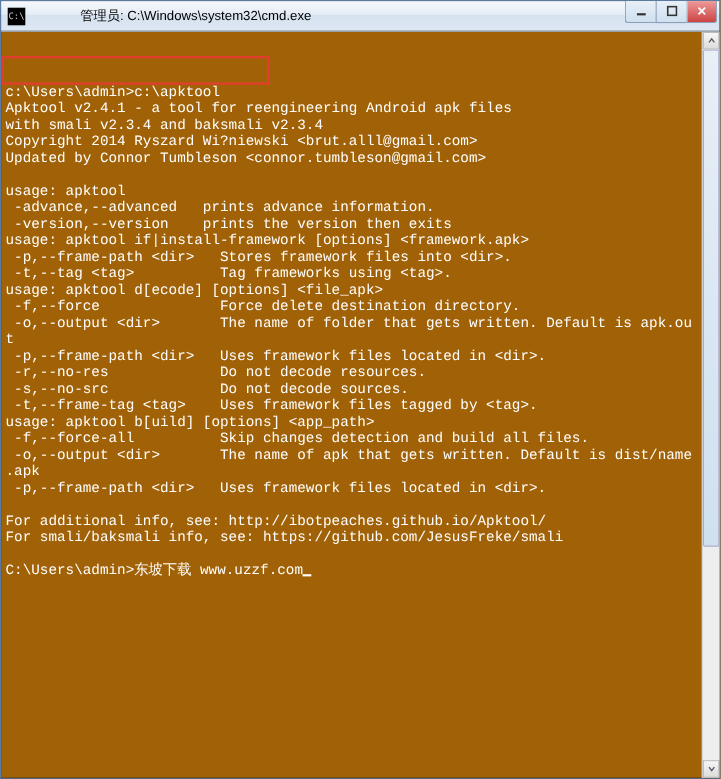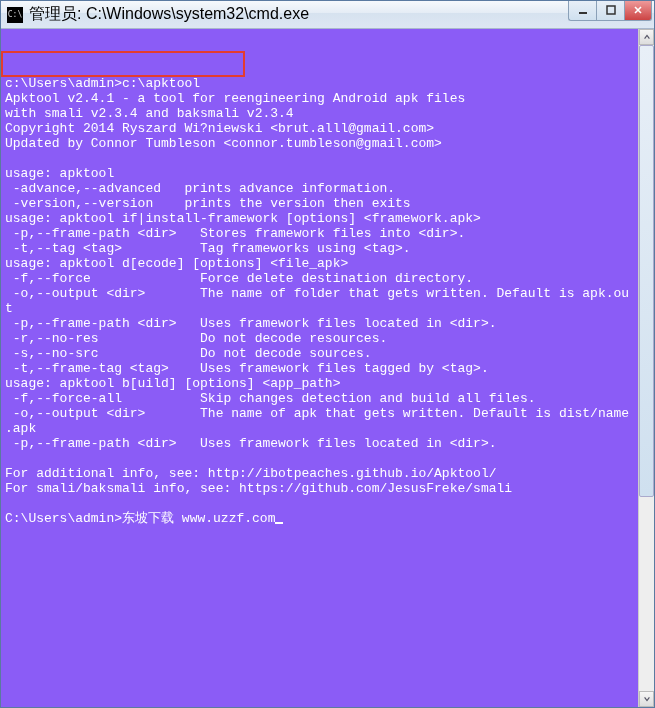--- a/index.html
+++ b/index.html
@@ -33,24 +33,25 @@
     display: flex;
     align-items: center;
     justify-content: center;
     background: #000;
     color: #ccc;
     font-size: 8px;
     font-family: monospace;
   }
   .titlebar-text {
     flex: 1;
-    font-size: 16px;
+    font-size: 12px;
     color: #000;
     white-space: nowrap;
     overflow: hidden;
+    margin-left: 44px;
   }
   .titlebar-buttons {
     display: flex;
     height: 20px;
     margin-right: 2px;
     margin-top: -8px;
   }
   .tb-btn {
     width: 28px;
     height: 20px;
@@ -60,21 +61,21 @@
     align-items: center;
     justify-content: center;
     cursor: pointer;
   }
   .tb-min { background: linear-gradient(#e8eff7,#cfe0ef); border-radius: 0 0 0 3px; border-right:none;}
   .tb-max { background: linear-gradient(#e8eff7,#cfe0ef); border-right:none;}
   .tb-close { background: linear-gradient(#e99,#c44); border-radius: 0 0 3px 0;}
   .tb-btn svg { width: 10px; height: 10px; }
   .terminal {
     flex: 1;
-    background: #8b5cf6;
+    background: #a16207;
     color: #fff;
     font-family: "NSimSun","SimSun","宋体","Courier New", monospace;
     font-size: 13px;
     line-height: 15px;
     padding: 2px 4px;
     white-space: pre;
     overflow: hidden;
     position: relative;
   }
   .highlight-box {

